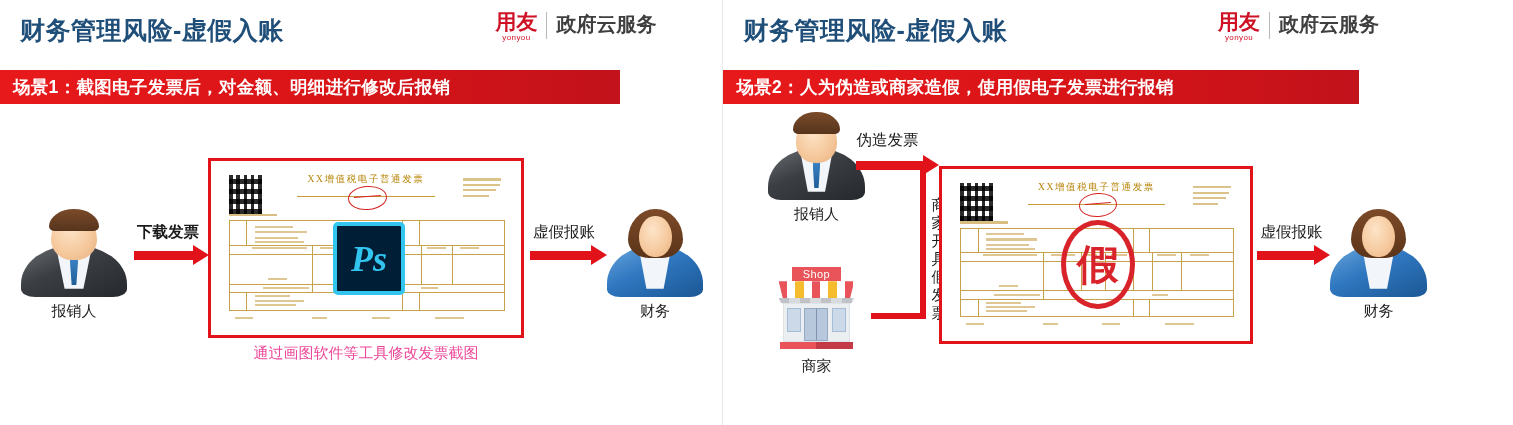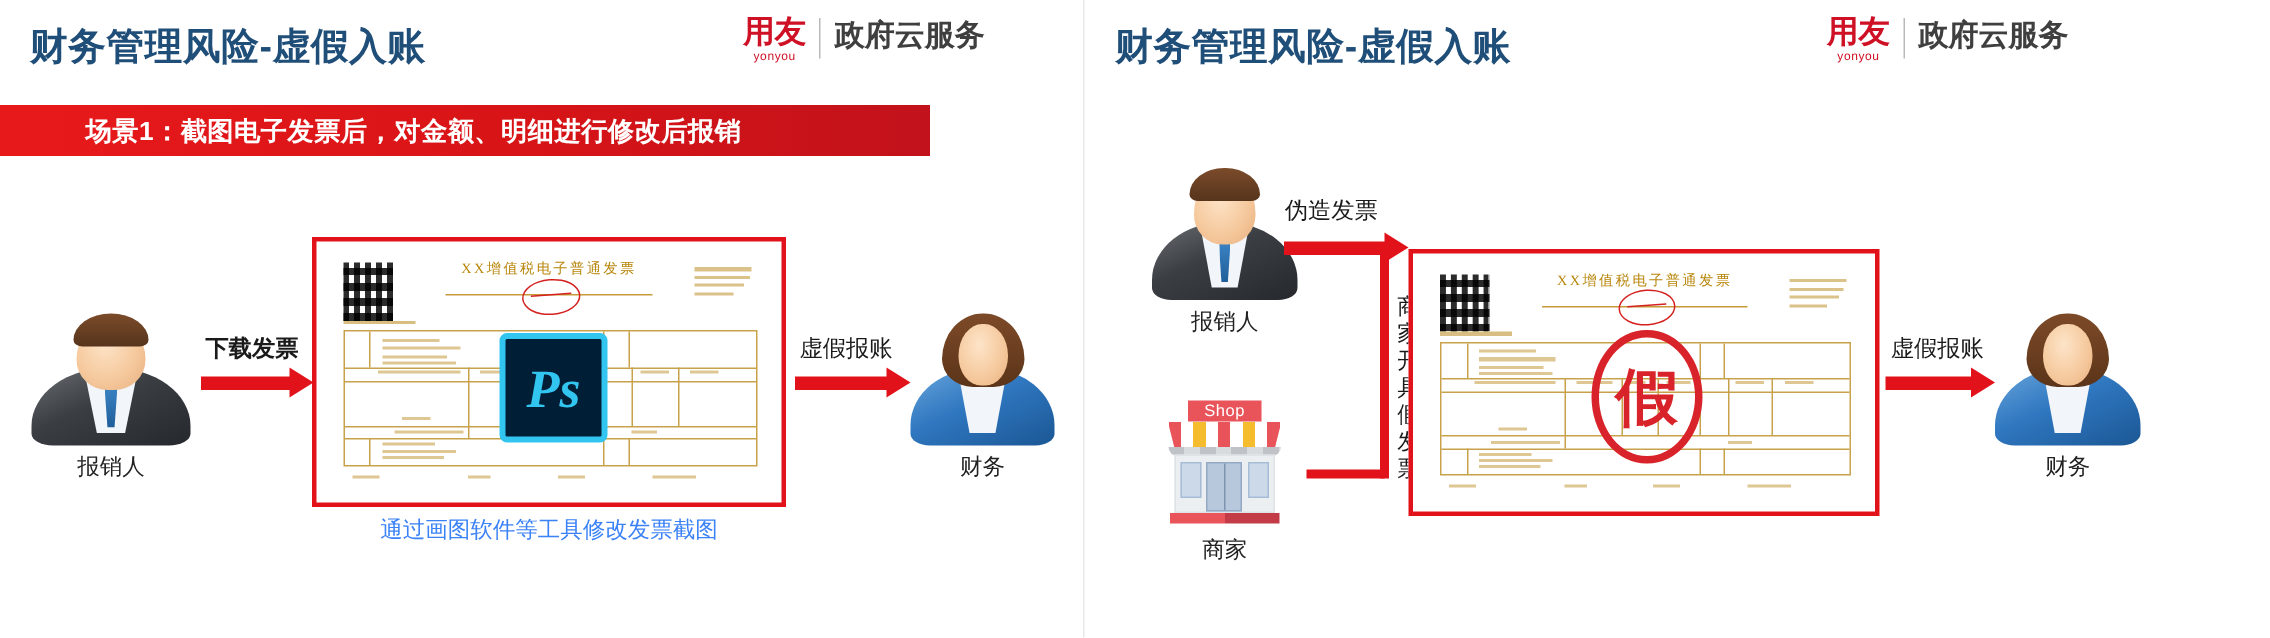--- a/index.html
+++ b/index.html
@@ -33,21 +33,21 @@
   .logo-div { width: 1px; background: #b9b9b9; height: 27px; margin-top: 1px; }
   .logo-sub {
     font-size: 20px; font-weight: bold; color: #3f3f3f;
     line-height: 26px; padding-left: 9px; white-space: nowrap;
   }
 
   
   .banner {
     position: absolute; left: 0; top: 70px; height: 34px;
     background: linear-gradient(90deg, #e8191b 0%, #d81417 55%, #c2121b 100%);
-    display: flex; align-items: center; padding-left: 44px;
+    display: flex; align-items: center;
   }
   .banner-l { width: 620px; }
   .banner-r { width: 636px; }
   .banner-text {
     color: #ffffff; font-size: 17.5px; font-weight: bold;
     padding-left: 13px; white-space: nowrap; letter-spacing: 0.3px;
   }
 
   
   .invoice-box {
@@ -218,21 +218,21 @@
   }
   .arrow-label {
     position: absolute; font-size: 15.5px; color: #1a1a1a; white-space: nowrap;
   }
   .vlabel {
     position: absolute; font-size: 15px; color: #1a1a1a;
     width: 17px; line-height: 18px; text-align: center;
     word-break: break-all;
   }
   .caption {
-    position: absolute; font-size: 15px; color: #3b82f6;
+    position: absolute; font-size: 15px; color: #ec4899;
     text-align: center; white-space: nowrap;
   }
   .elbow-v { position: absolute; width: 6px; background: #e2121a; }
   .elbow-h { position: absolute; height: 6px; background: #e2121a; }
 </style>
 </head>
 <body>
 
 <div class="slide-pair">
 
@@ -347,20 +347,23 @@
       <div class="logo">
         <div class="logo-mark">
           <div class="logo-cn">用友</div>
           <div class="logo-en">yonyou</div>
         </div>
         <div class="logo-div"></div>
         <div class="logo-sub">政府云服务</div>
       </div>
     </div>
 
+    <div class="banner banner-r">
+      <div class="banner-text">场景2：人为伪造或商家造假，使用假电子发票进行报销</div>
+    </div>
 
     <div class="person" style="left:38px; top:108px; width:110px;">
       <div class="person-fig">
         <div class="p-body male"></div>
         <div class="p-shirt"></div>
         <div class="p-tie"></div>
         <div class="p-neck"></div>
         <div class="p-head"></div>
         <div class="p-hair male"></div>
       </div>

